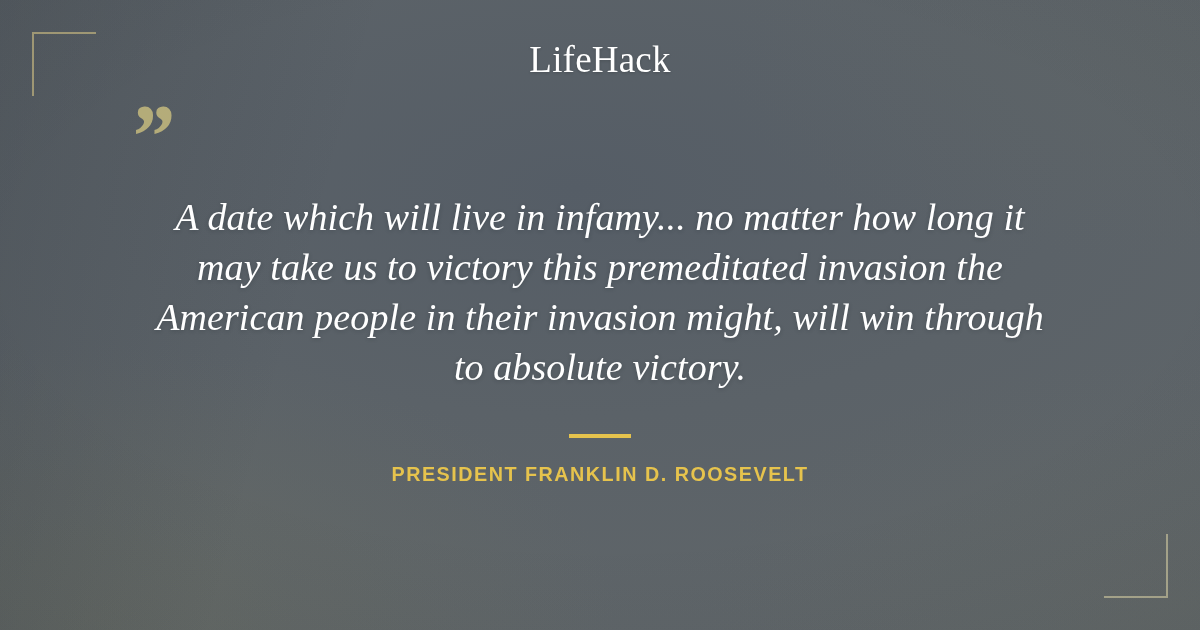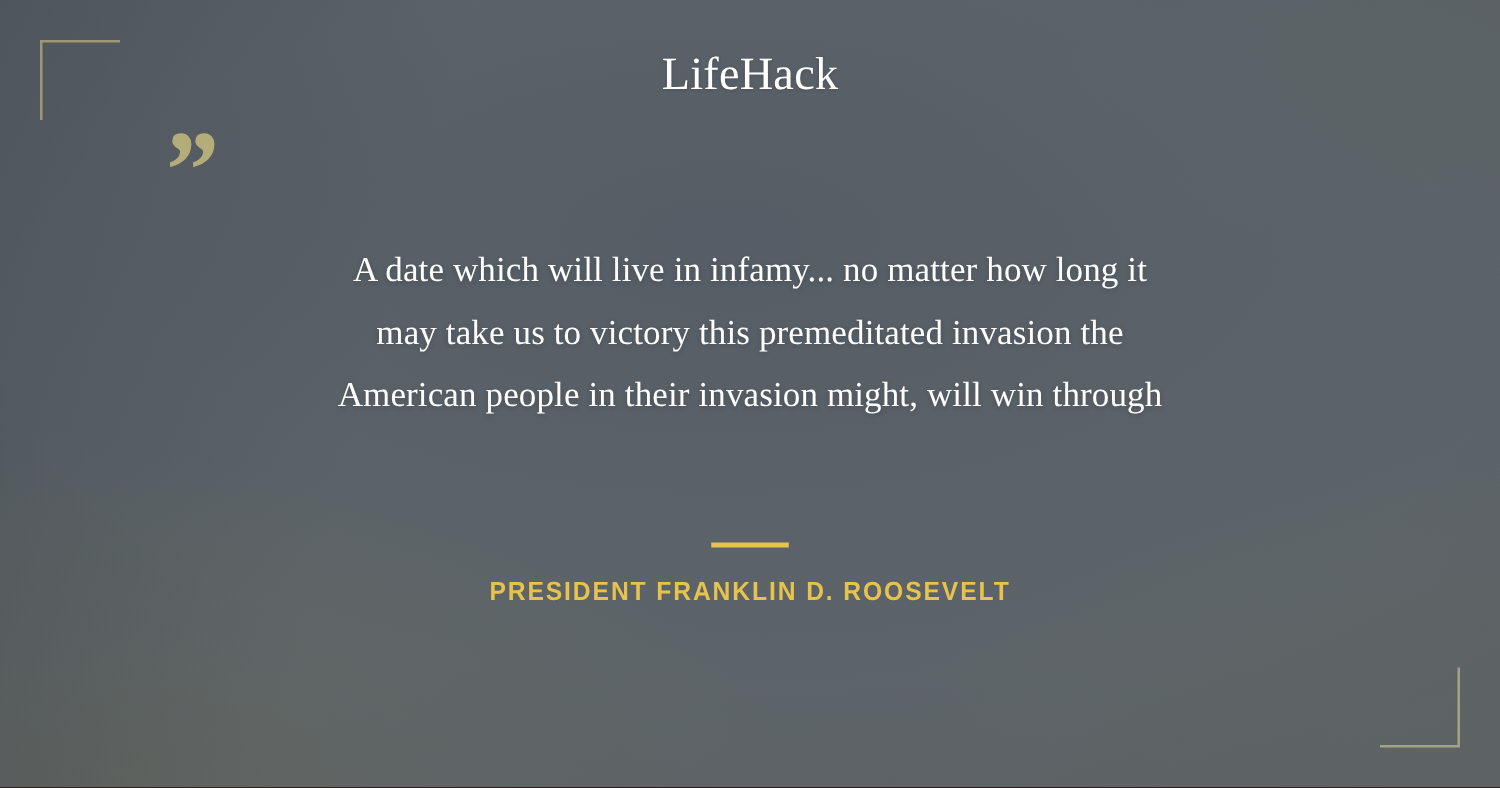--- a/index.html
+++ b/index.html
@@ -7,21 +7,21 @@
     padding: 0;
     background: #000;
   }
   #canvas {
     position: relative;
     width: 1200px;
     height: 630px;
     overflow: hidden;
     font-family: "Liberation Sans", sans-serif;
     
-    background-color: #7f1d1d;
+    background-color: #1d4ed8;
   }
   .bg-layer {
     position: absolute;
     inset: 0;
     pointer-events: none;
   }
   .bg-base {
     background:
       radial-gradient(ellipse 90% 80% at 48% 30%, #555d66 0%, #5b6268 45%, #606669 100%);
   }
@@ -88,21 +88,22 @@
   
   .quote-block {
     position: absolute;
     left: 90px;
     right: 90px;
     top: 192px;
     text-align: center;
   }
   .quote-line {
     font-family: "Liberation Serif", "DejaVu Serif", serif;
-    font-size: 28px;
+    font-style: italic;
+    font-size: 38px;
     line-height: 50px;
     color: #ffffff;
     letter-spacing: 0.1px;
     white-space: nowrap;
     text-shadow: 0 1px 4px rgba(20,26,32,0.22);
   }
 
   
   .divider {
     position: absolute;
@@ -141,19 +142,20 @@
   <div class="corner corner-br"></div>
 
   <div class="brand">LifeHack</div>
 
   <div class="quote-glyph">”</div>
 
   <div class="quote-block">
     <div class="quote-line">A date which will live in infamy... no matter how long it</div>
     <div class="quote-line">may take us to victory this premeditated invasion the</div>
     <div class="quote-line">American people in their invasion might, will win through</div>
+    <div class="quote-line">to absolute victory.</div>
   </div>
 
   <div class="divider"></div>
 
   <div class="attribution">PRESIDENT FRANKLIN D. ROOSEVELT</div>
 
 </div>
 
 </body></html>

